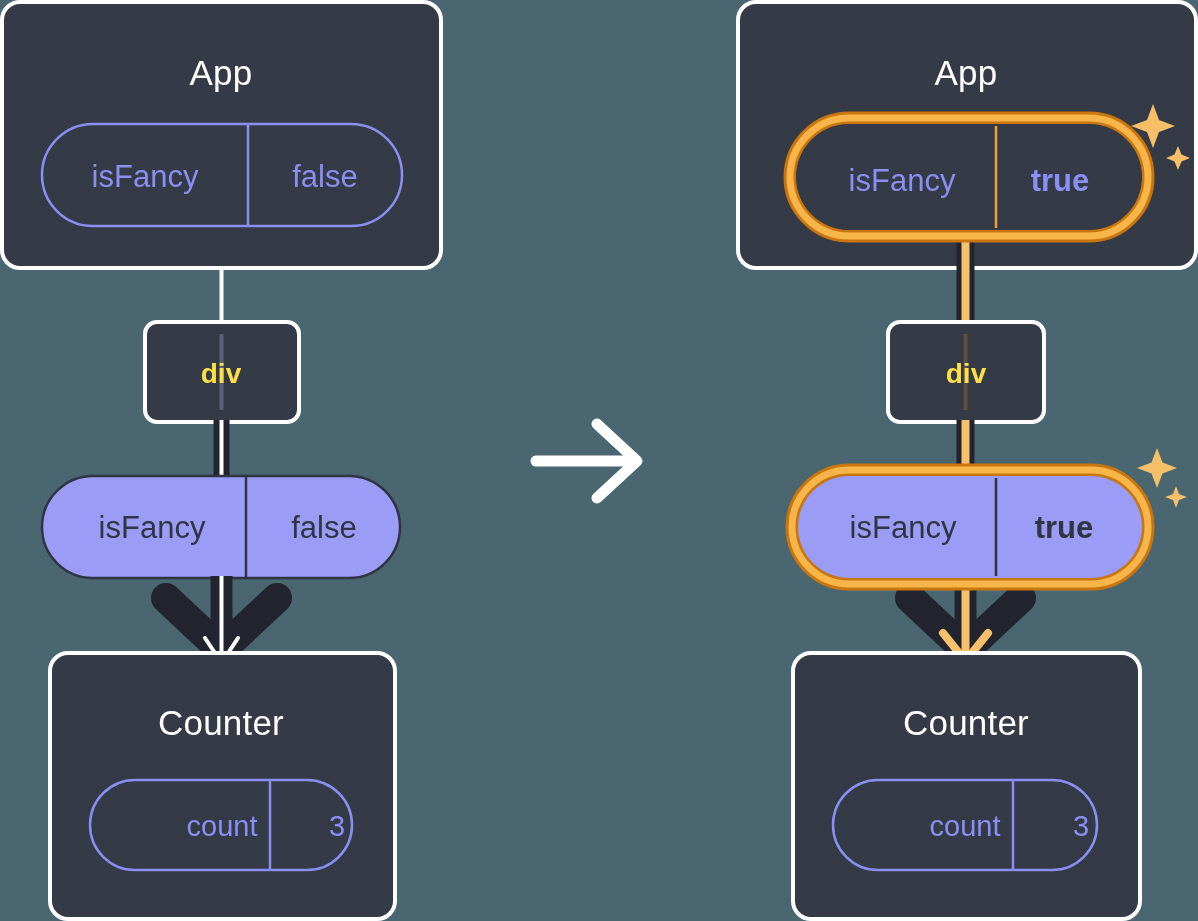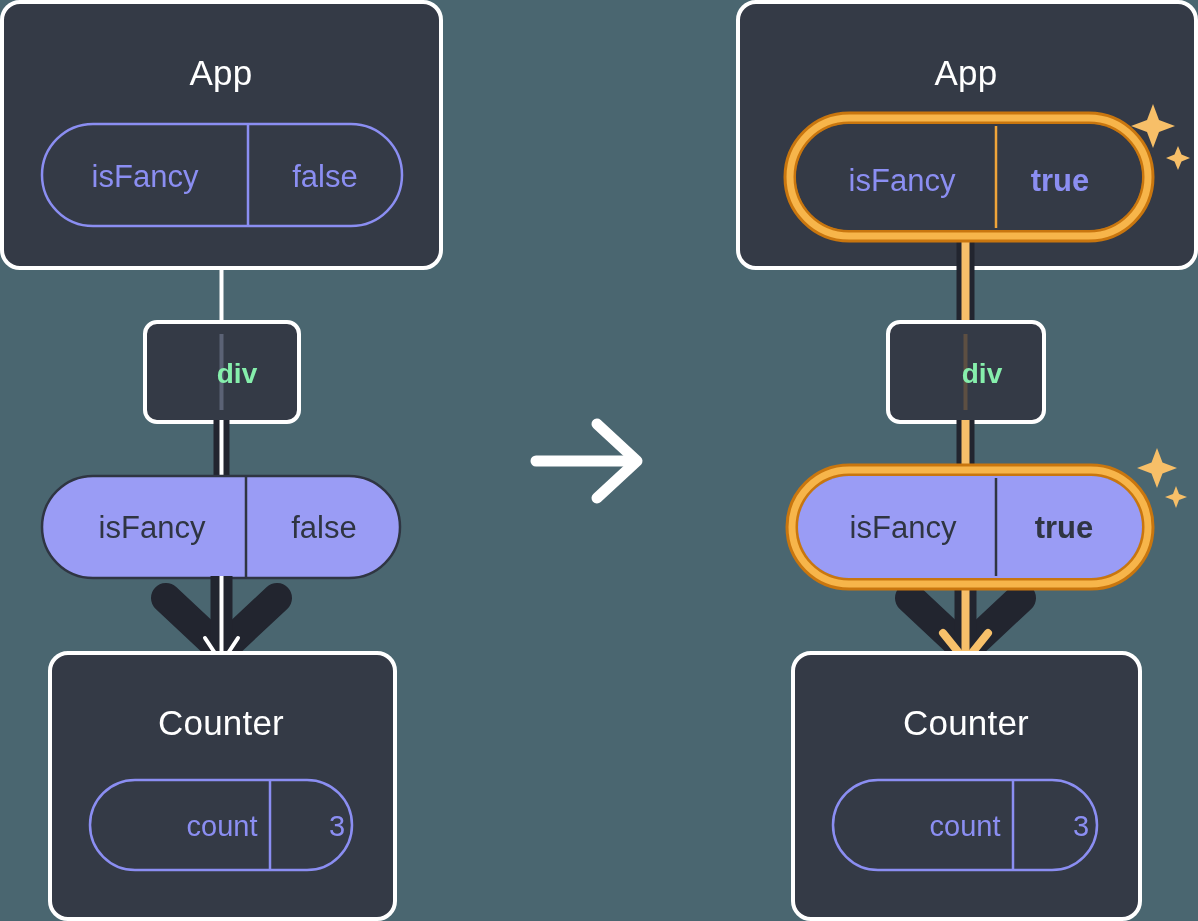--- a/index.html
+++ b/index.html
@@ -31,24 +31,23 @@
     white-space: nowrap;
     pointer-events: none;
   }
   .component-title {
     color: #ffffff;
     font-size: 35px;
     font-weight: 400;
     letter-spacing: 0.2px;
   }
   .tag-title {
-    color: #86efac;
+    color: #fde047;
     font-size: 28px;
     font-weight: 700;
-    margin-left: 16px;
   }
   .prop-name-dark {
     color: #8b8ef2;
     font-size: 31px;
     font-weight: 400;
   }
   .prop-val-dark {
     color: #8b8ef2;
     font-size: 31px;
     font-weight: 400;

